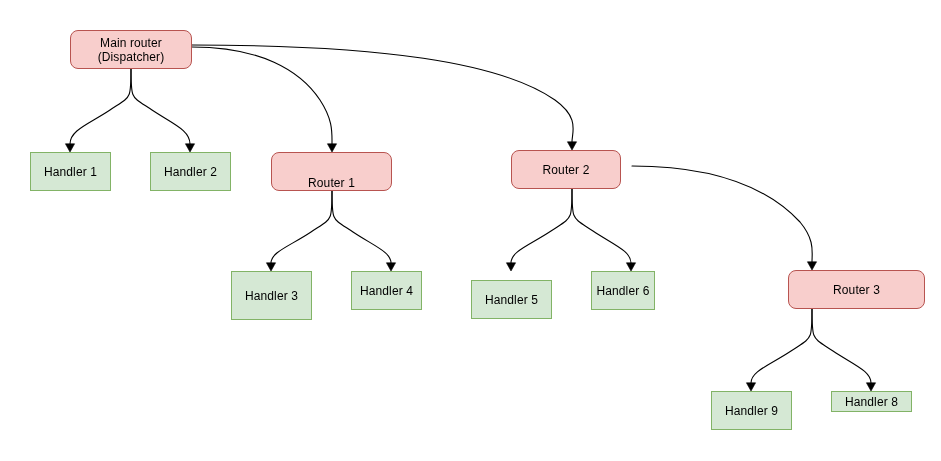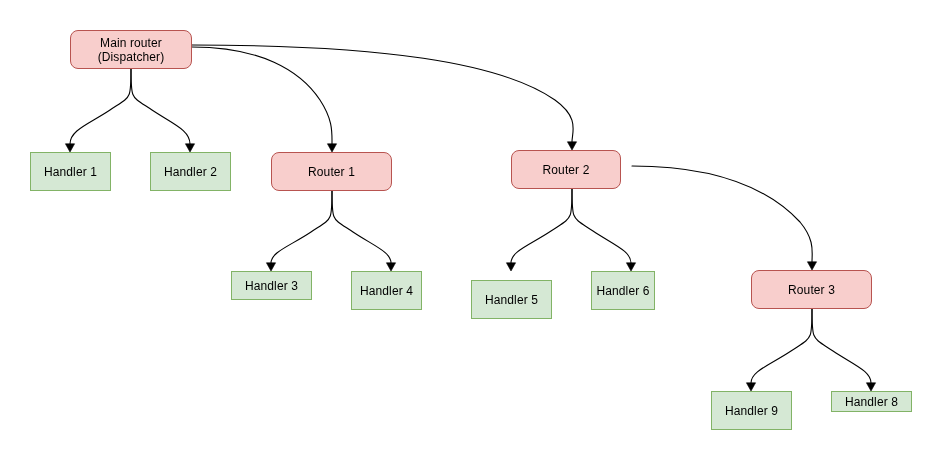--- a/index.html
+++ b/index.html
@@ -91,24 +91,24 @@
       <polygon points="751,391 746.4,382.8 755.6,382.8" class="arrow-head"></polygon>
       <path d="M 812 309 C 812 341 812 337 833 351 C 854 365 871 371 871 383" class="edge-path"></path>
       <polygon points="871,391 866.4,382.8 875.6,382.8" class="arrow-head"></polygon>
     </svg>
 
   <div id="node-layer">
       <div class="node router" style="left: 70px; top: 30px; width: 122px; height: 39px;"><span>Main router
 (Dispatcher)</span></div>
       <div class="node handler" style="left: 30px; top: 152px; width: 81px; height: 39px;"><span>Handler 1</span></div>
       <div class="node handler" style="left: 150px; top: 152px; width: 81px; height: 39px;"><span>Handler 2</span></div>
-      <div class="node router" style="left: 271px; top: 152px; width: 121px; height: 39px;"><span>Router 1</span></div>
+      <div class="node router" style="left: 271px; top: 152px; width: 121px; height: 39px; align-items: flex-end;"><span>Router 1</span></div>
       <div class="node router" style="left: 511px; top: 150px; width: 110px; height: 39px;"><span>Router 2</span></div>
-      <div class="node handler" style="left: 231px; top: 271px; width: 81px; height: 29px;"><span>Handler 3</span></div>
+      <div class="node handler" style="left: 231px; top: 271px; width: 81px; height: 49px;"><span>Handler 3</span></div>
       <div class="node handler" style="left: 351px; top: 271px; width: 71px; height: 39px;"><span>Handler 4</span></div>
       <div class="node handler" style="left: 471px; top: 280px; width: 81px; height: 39px;"><span>Handler 5</span></div>
       <div class="node handler" style="left: 591px; top: 271px; width: 64px; height: 39px;"><span>Handler 6</span></div>
-      <div class="node router" style="left: 751px; top: 270px; width: 121px; height: 39px;"><span>Router 3</span></div>
+      <div class="node router" style="left: 788px; top: 270px; width: 137px; height: 39px;"><span>Router 3</span></div>
       <div class="node handler" style="left: 711px; top: 391px; width: 81px; height: 39px;"><span>Handler 9</span></div>
       <div class="node handler" style="left: 831px; top: 391px; width: 81px; height: 21px;"><span>Handler 8</span></div>
     </div>
 
 </div>
 
 </body></html>

